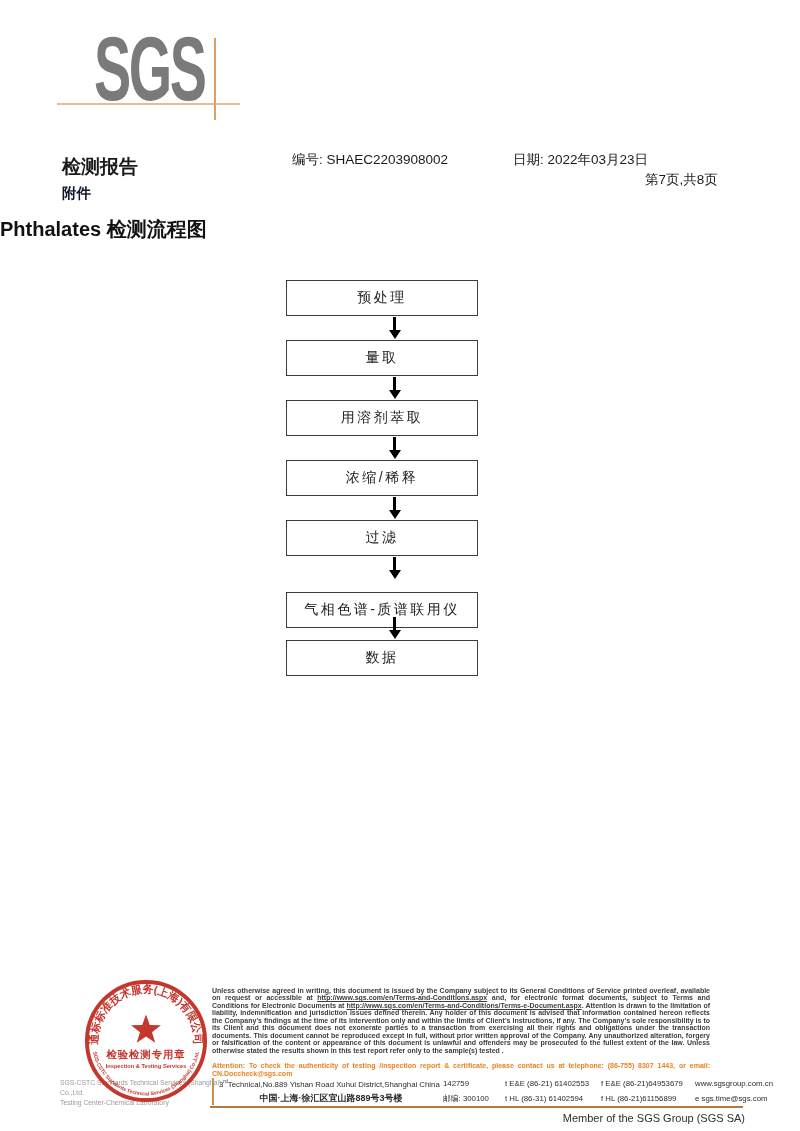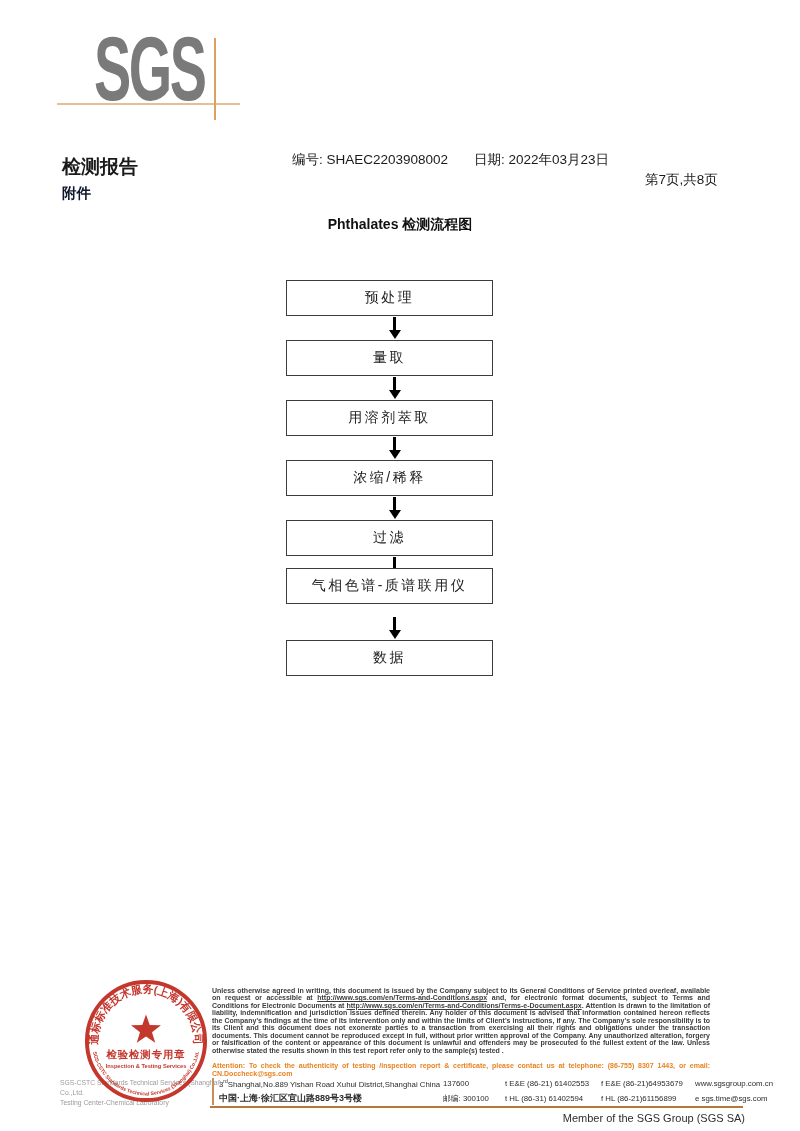--- a/index.html
+++ b/index.html
@@ -10,29 +10,29 @@
   .logo-text { position:absolute; left:94px; top:24px; font-size:90px; font-weight:bold;
                color:#7a7a7a; line-height:1; letter-spacing:-4px;
                transform:scaleX(0.62); transform-origin:left top; }
   .logo-hline { position:absolute; left:57px; top:103px; width:183px; height:2px; background:#e7bd93; }
   .logo-vline { position:absolute; left:214px; top:38px; width:2px; height:82px; background:#dca162; }
 
   
   .report-title { position:absolute; left:62px; top:146px; font-size:19px; font-weight:bold; color:#1a1a1a;margin-top:8px; }
   .hdr { position:absolute; top:151px; font-size:13.5px; color:#1a1a1a; }
   .hdr-no   { left:292px; }
-  .hdr-date { left:474px; }
+  .hdr-date { left:513px; }
   .hdr-page { left:645px;margin-top:20px; }
   .attachment { position:absolute; left:62px; top:184px; font-size:14.5px; font-weight:bold; color:#0f172a; }
 
   
-  .chart-title { position:absolute; left:0; top:216px; width:800px; text-align:center;
-                 font-size:14px; font-weight:bold; color:#111; }
+  .chart-title { position:absolute; left:0; top:216px; width:800px; text-align:left;
+                 font-size:20px; font-weight:bold; color:#111; }
   .flow { position:absolute; left:286px; top:280px; width:217px; }
-  .fbox { position:absolute; left:0; width:207px; height:36px; border:1.5px solid #3c3c3c;
+  .fbox { position:absolute; left:0; width:192px; height:36px; border:1.5px solid #3c3c3c;
           display:flex; align-items:center; justify-content:center;
           font-size:14px; color:#222; letter-spacing:2.5px; background:#fff; }
   .farrow { position:absolute; left:0; width:217px; height:24px; display:flex;
             flex-direction:column; align-items:center; }
   .farrow .stem { width:3px; height:13px; background:#000; }
   .farrow .head { width:0; height:0; border-left:6px solid transparent;
                   border-right:6px solid transparent; border-top:9px solid #000; }
 
   
   .stamp-co { position:absolute; left:60px; top:1078px; width:185px; font-size:6.8px;
@@ -42,21 +42,21 @@
   .legal { position:absolute; left:212px; top:987px; width:498px; font-size:7px; line-height:7.45px;
            text-align:justify; color:#3d3d3d; font-weight:bold; }
   .legal .lk { text-decoration:underline; }
   .attention { position:absolute; left:212px; top:1062px; width:498px; font-size:7px; line-height:7.6px;
                color:#e8821e; font-weight:bold; text-align:justify; }
 
   .addr { position:absolute; left:212px; top:1078px; width:531px; border-left:2px solid #c98f54;
           padding-left:5px; display:grid; grid-template-columns:224px 62px 96px 94px auto;
           row-gap:3px; align-items:center; color:#2b2b2b; }
   .addr .en { font-size:7.8px; }
-  .addr .cn { font-size:9px; font-weight:bold; }
+  .addr .cn { font-size:9px; font-weight:bold;text-align:center; }
   .addr sup { font-size:5px; }
   .footer-line { position:absolute; left:210px; top:1106px; width:533px; height:2px; background:#b5773d; }
   .member { position:absolute; right:55px; top:1112px; font-size:11px; color:#2e2e2e;text-align:right; }
 </style>
 </head>
 <body>
 
 <div class="page">
 
   <div class="logo-text">SGS</div>
@@ -90,21 +90,21 @@
     <div class="fbox" style="top:180px">浓缩/稀释</div>
     <div class="farrow" style="top:217px">
         <div class="stem"></div>
         <div class="head"></div>
       </div>
     <div class="fbox" style="top:240px">过滤</div>
     <div class="farrow" style="top:277px">
         <div class="stem"></div>
         <div class="head"></div>
       </div>
-    <div class="fbox" style="top:288px">气相色谱-质谱联用仪</div>
+    <div class="fbox" style="top:312px">气相色谱-质谱联用仪</div>
     <div class="farrow" style="top:337px">
         <div class="stem"></div>
         <div class="head"></div>
       </div>
     <div class="fbox" style="top:360px">数据</div>
   </div>
 
   <div class="stamp-co">
     <div>SGS-CSTC Standards Technical Services (Shanghai) Co.,Ltd.</div>
     <div>Testing Center-Chemical Laboratory</div>
@@ -125,22 +125,22 @@
     <text font-size="5.2" fill="#c0281e" font-weight="bold" text-anchor="middle">
       <textPath href="#arcBottom" startOffset="50%">SGS-CSTC Standards Technical Services (Shanghai) Co.,Ltd.</textPath>
     </text>
   </svg>
 
   <div class="legal"><span>Unless otherwise agreed in writing, this document is issued by the Company subject to its General Conditions of Service printed overleaf, available on request or accessible at </span><span class="lk">http://www.sgs.com/en/Terms-and-Conditions.aspx</span><span> and, for electronic format documents, subject to Terms and Conditions for Electronic Documents at </span><span class="lk">http://www.sgs.com/en/Terms-and-Conditions/Terms-e-Document.aspx</span><span>. Attention is drawn to the limitation of liability, indemnification and jurisdiction issues defined therein. Any holder of this document is advised that information contained hereon reflects the Company's findings at the time of its intervention only and within the limits of Client's instructions, if any. The Company's sole responsibility is to its Client and this document does not exonerate parties to a transaction from exercising all their rights and obligations under the transaction documents. This document cannot be reproduced except in full, without prior written approval of the Company. Any unauthorized alteration, forgery or falsification of the content or appearance of this document is unlawful and offenders may be prosecuted to the fullest extent of the law. Unless otherwise stated the results shown in this test report refer only to the sample(s) tested .</span></div>
 
   <div class="attention">Attention: To check the authenticity of testing /inspection report &amp; certificate, please contact us at telephone: (86-755) 8307 1443, or email: CN.Doccheck@sgs.com</div>
 
   <div class="addr">
-    <div class="en"><span>3</span><sup>rd</sup><span>Shanghai,No.889 Yishan Road Xuhui District,Shanghai China</span></div>
-    <div class="en">137600</div>
+    <div class="en"><span>3</span><sup>rd</sup><span>Technical,No.889 Yishan Road Xuhui District,Shanghai China</span></div>
+    <div class="en">142759</div>
     <div class="en">t E&amp;E (86-21) 61402553</div>
     <div class="en">f E&amp;E (86-21)64953679</div>
     <div class="en">www.sgsgroup.com.cn</div>
 
     <div class="cn">中国·上海·徐汇区宜山路889号3号楼</div>
     <div class="en">邮编: 300100</div>
     <div class="en">t HL (86-31) 61402594</div>
     <div class="en">f HL (86-21)61156899</div>
     <div class="en">e sgs.time@sgs.com</div>
   </div>

